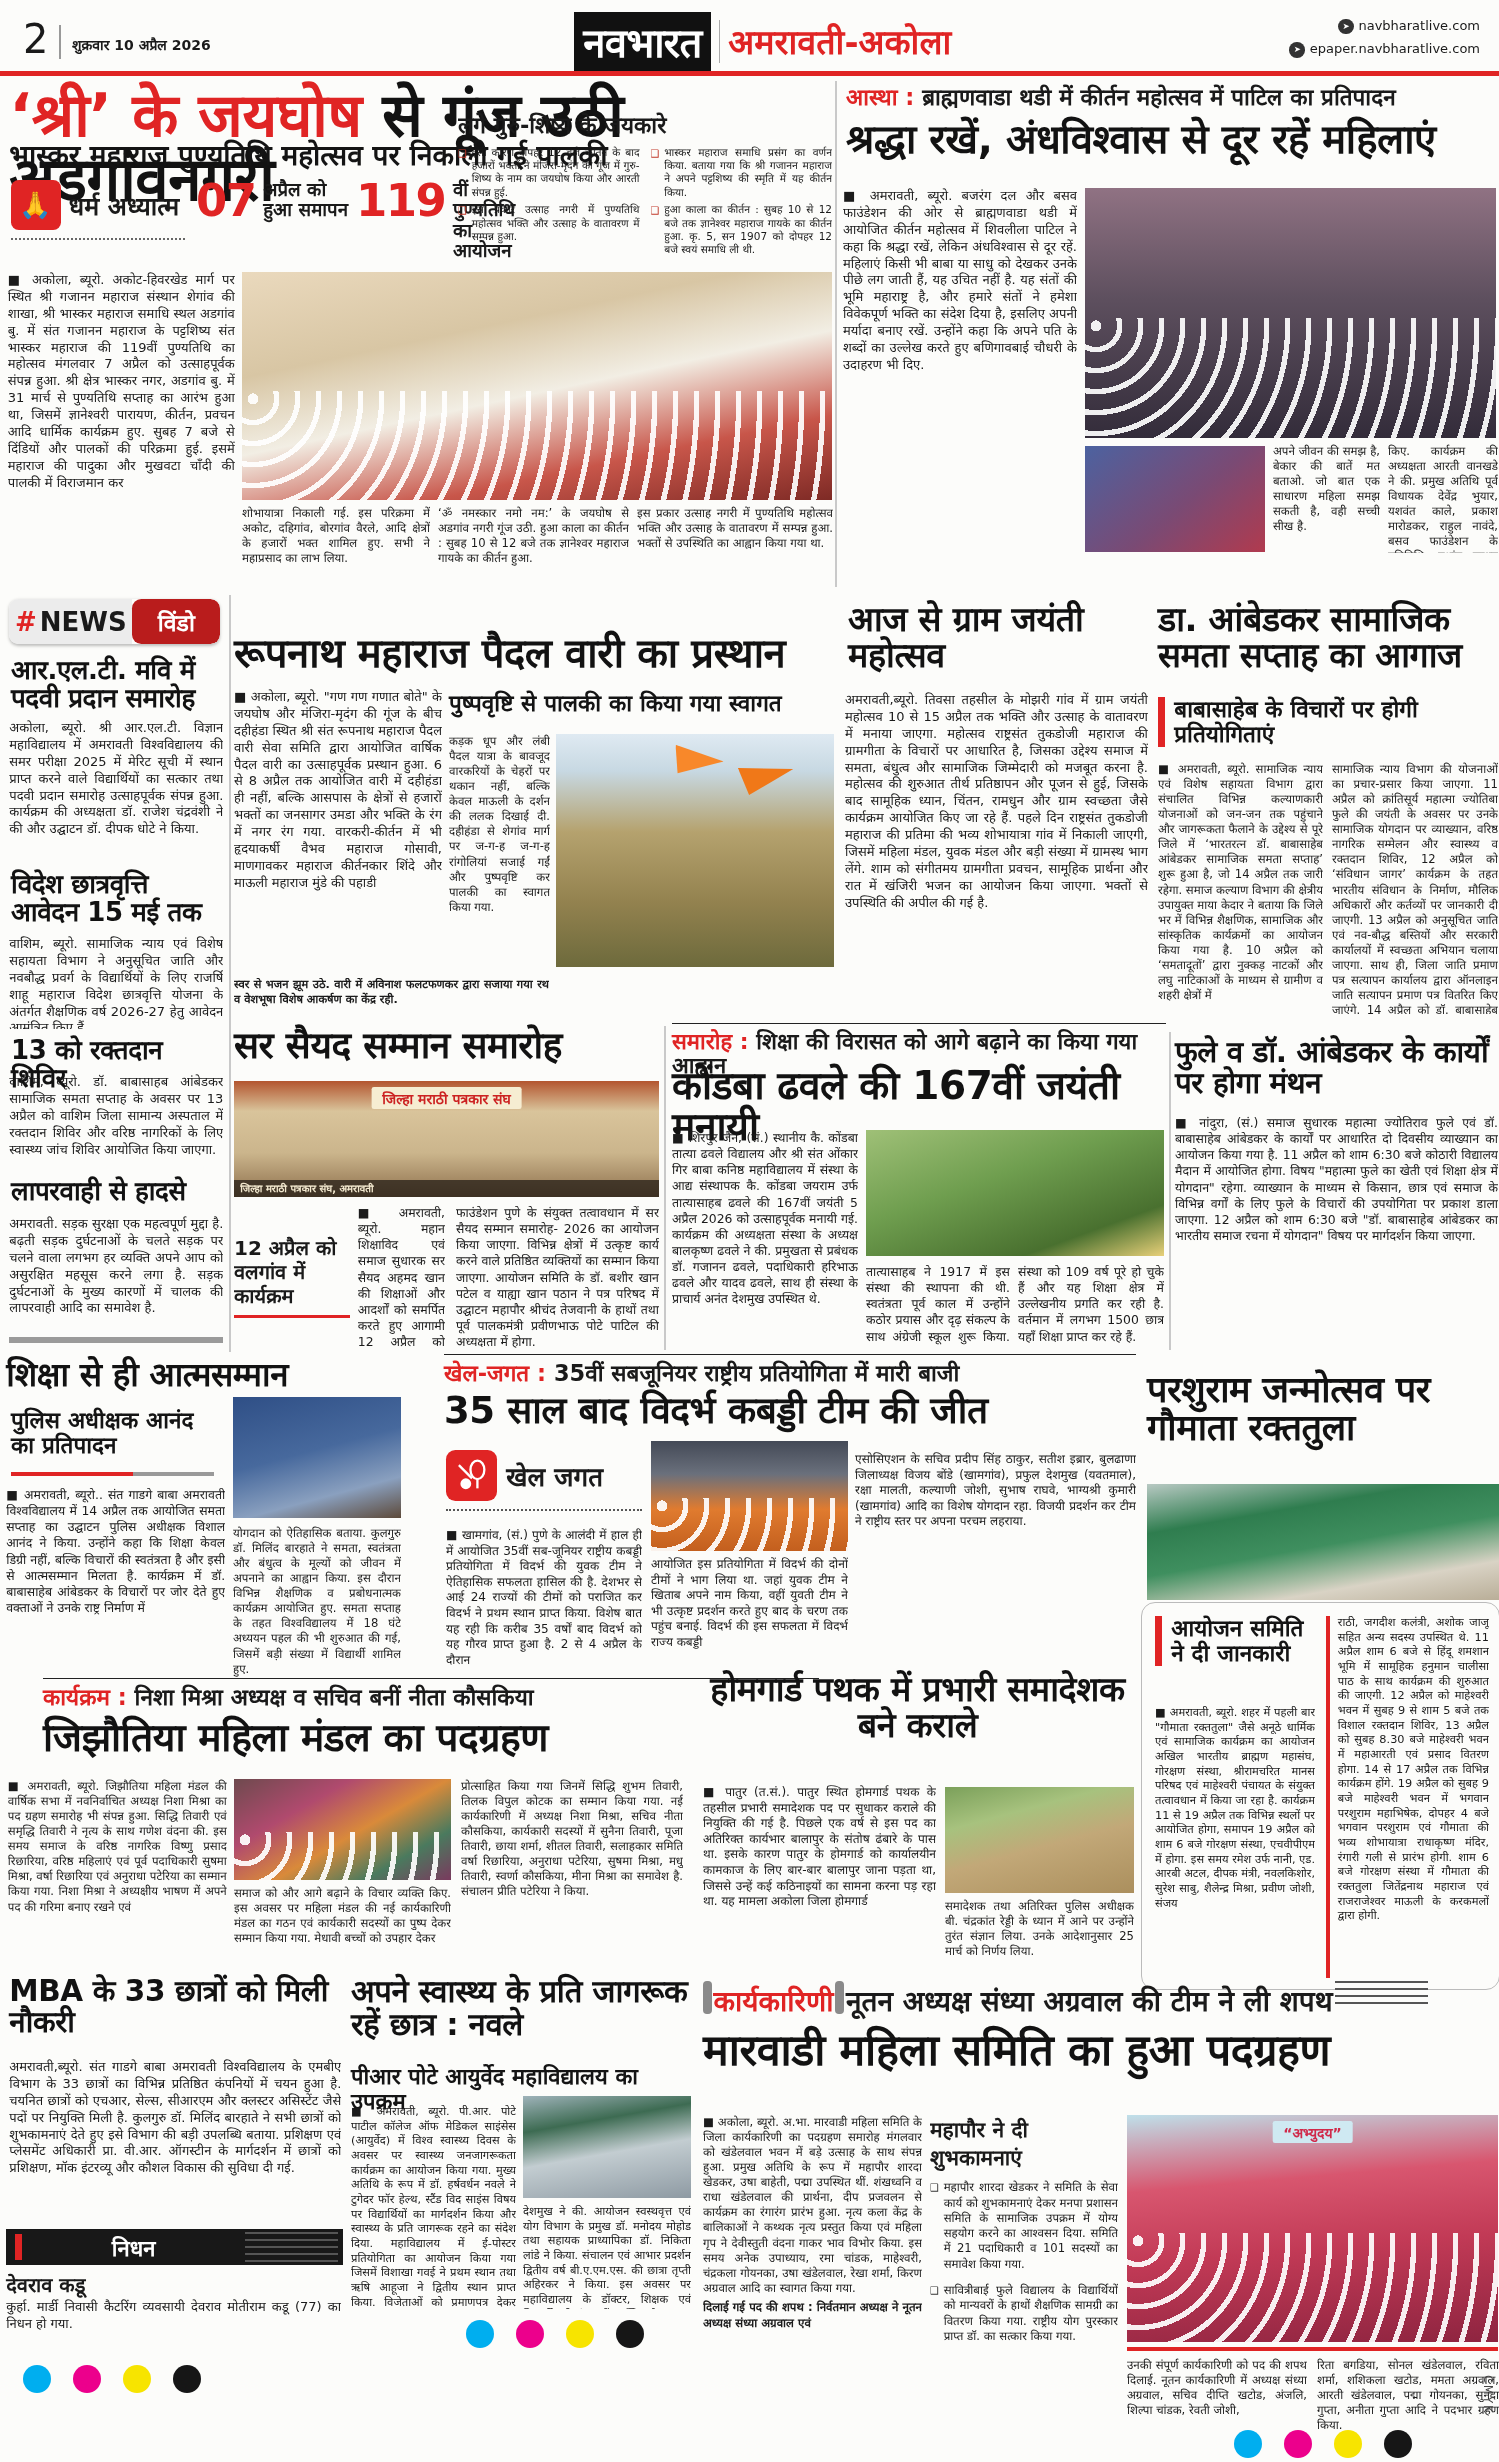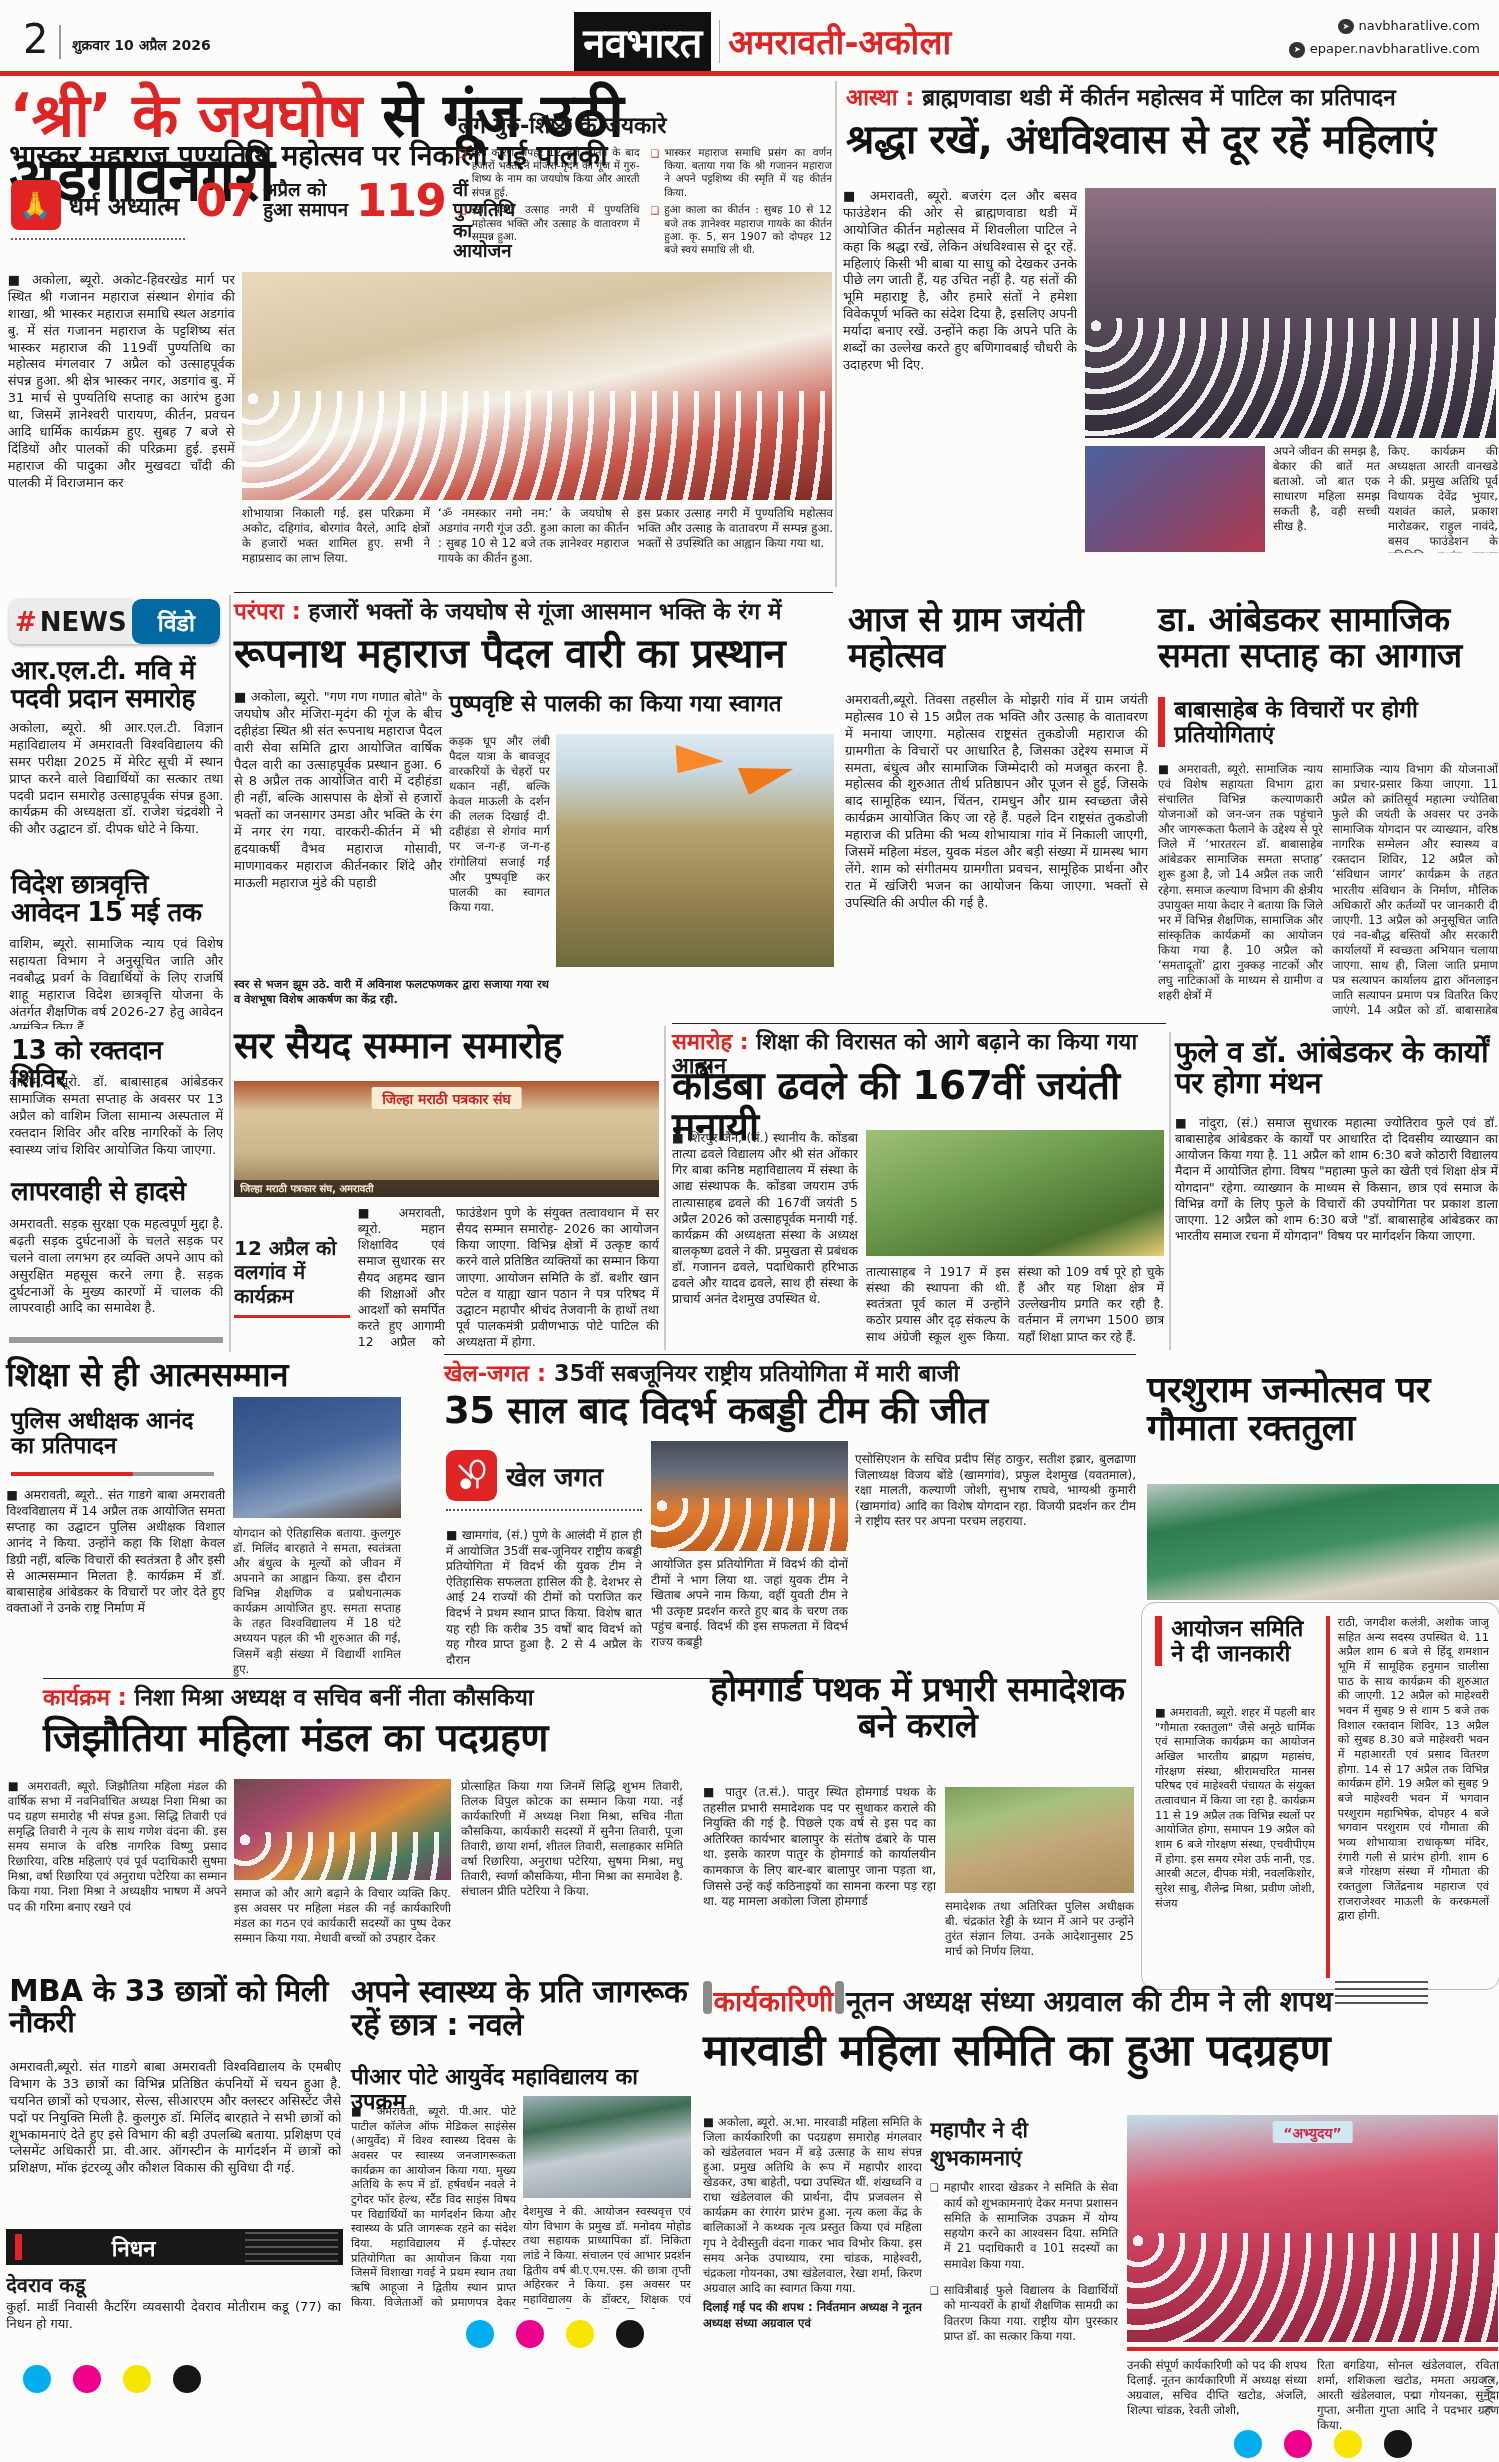--- a/index.html
+++ b/index.html
@@ -121,33 +121,32 @@
   <div class="photo ph-c" style="left:1085px;top:446px;width:180px;height:106px"></div>
   <div class="abs body" style="left:1273px;top:444px;width:107px;height:109px;font-size:11.6px">अपने जीवन की समझ है, बेकार की बातें मत बताओ. जो बात एक साधारण महिला समझ सकती है, वही सच्ची सीख है.</div>
   <div class="abs body" style="left:1388px;top:444px;width:110px;height:109px;font-size:11.6px">किए. कार्यक्रम की अध्यक्षता आरती वानखडे ने की. प्रमुख अतिथि पूर्व विधायक देवेंद्र भुयार, यशवंत काले, प्रकाश मारोडकर, राहुल नावंदे, बसव फाउंडेशन के प्रतिनिधि, प्रशांत जाधव उपस्थित थे.</div>
 
   <div class="vrule" style="left:229px;top:595px;height:757px"></div>
   <div class="abs" style="left:9.3px;top:599px;width:211px;height:45px;display:flex;border-radius:9.3px;overflow:hidden;box-shadow:0 1.6px 3.1px rgba(0,0,0,.25)">
     <div style="flex:1.4;background:#ececec;display:flex;align-items:center;justify-content:center;gap:3.1px;font-size:26px;font-weight:bold">
         <span class="red">#</span>
         <span>NEWS</span>
       </div>
-    <div style="flex:1;background:#0369a1;color:#fff;display:flex;align-items:center;justify-content:center;font-size:23px;font-weight:bold;border-radius:9.3px">विंडो</div>
+    <div style="flex:1;background:#b91c1c;color:#fff;display:flex;align-items:center;justify-content:center;font-size:23px;font-weight:bold;border-radius:9.3px">विंडो</div>
   </div>
   <div class="abs hl" style="left:11px;top:657px;width:210px;font-size:26px">आर.एल.टी. मवि में पदवी प्रदान समारोह</div>
   <div class="abs body" style="left:9.3px;top:720px;width:214px;height:144px;font-size:13px">अकोला, ब्यूरो. श्री आर.एल.टी. विज्ञान महाविद्यालय में अमरावती विश्वविद्यालय की समर परीक्षा 2025 में मेरिट सूची में स्थान प्राप्त करने वाले विद्यार्थियों का सत्कार तथा पदवी प्रदान समारोह उत्साहपूर्वक संपन्न हुआ. कार्यक्रम की अध्यक्षता डॉ. राजेश चंद्रवंशी ने की और उद्घाटन डॉ. दीपक धोटे ने किया.</div>
   <div class="abs hl" style="left:11px;top:871px;width:210px;font-size:26px">विदेश छात्रवृत्ति आवेदन 15 मई तक</div>
   <div class="abs body" style="left:9.3px;top:936px;width:214px;height:93px;font-size:13px">वाशिम, ब्यूरो. सामाजिक न्याय एवं विशेष सहायता विभाग ने अनुसूचित जाति और नवबौद्ध प्रवर्ग के विद्यार्थियों के लिए राजर्षि शाहू महाराज विदेश छात्रवृत्ति योजना के अंतर्गत शैक्षणिक वर्ष 2026-27 हेतु आवेदन आमंत्रित किए हैं.</div>
   <div class="abs hl" style="left:11px;top:1037px;width:210px;font-size:26px">13 को रक्तदान शिविर</div>
   <div class="abs body" style="left:9.3px;top:1074px;width:214px;height:98px;font-size:13px">वाशिम, ब्यूरो. डॉ. बाबासाहब आंबेडकर सामाजिक समता सप्ताह के अवसर पर 13 अप्रैल को वाशिम जिला सामान्य अस्पताल में रक्तदान शिविर और वरिष्ठ नागरिकों के लिए स्वास्थ्य जांच शिविर आयोजित किया जाएगा.</div>
   <div class="abs hl" style="left:11px;top:1178px;width:210px;font-size:26px">लापरवाही से हादसे</div>
   <div class="abs body" style="left:9.3px;top:1216px;width:214px;height:115px;font-size:13px">अमरावती. सड़क सुरक्षा एक महत्वपूर्ण मुद्दा है. बढ़ती सड़क दुर्घटनाओं के चलते सड़क पर चलने वाला लगभग हर व्यक्ति अपने आप को असुरक्षित महसूस करने लगा है. सड़क दुर्घटनाओं के मुख्य कारणों में चालक की लापरवाही आदि का समावेश है.</div>
   <div class="abs" style="left:9.3px;top:1337px;width:214px;height:6.2px;background:#9a9a9a"></div>
 
-  <div class="abs kick toprule" style="left:234px;top:592px;width:599px;font-size:22.5px"><span class="kl">परंपरा :</span> <span>हजारों भक्तों के जयघोष से गूंजा आसमान भक्ति के रंग में</span></div>
   <div class="abs hl" style="left:234px;top:632px;width:599px;font-size:40px">रूपनाथ महाराज पैदल वारी का प्रस्थान</div>
   <div class="abs body" style="left:234px;top:689px;width:208px;height:286px;font-size:13px">■ अकोला, ब्यूरो. "गण गण गणात बोते" के जयघोष और मंजिरा-मृदंग की गूंज के बीच दहीहंडा स्थित श्री संत रूपनाथ महाराज पैदल वारी सेवा समिति द्वारा आयोजित वार्षिक पैदल वारी का उत्साहपूर्वक प्रस्थान हुआ. 6 से 8 अप्रैल तक आयोजित वारी में दहीहंडा ही नहीं, बल्कि आसपास के क्षेत्रों से हजारों भक्तों का जनसागर उमडा और भक्ति के रंग में नगर रंग गया. वारकरी-कीर्तन में भी हृदयाकर्षी वैभव महाराज गोसावी, माणगावकर महाराज कीर्तनकार शिंदे और माऊली महाराज मुंडे की पहाडी</div>
   <div class="abs subhead" style="left:449px;top:691px;width:385px;font-size:22.5px">पुष्पवृष्टि से पालकी का किया गया स्वागत</div>
   <div class="abs body" style="left:449px;top:734px;width:101px;height:241px;font-size:11.6px">कड़क धूप और लंबी पैदल यात्रा के बावजूद वारकरियों के चेहरों पर थकान नहीं, बल्कि केवल माऊली के दर्शन की ललक दिखाई दी. दहीहंडा से शेगांव मार्ग पर ज-ग-ह ज-ग-ह रांगोलियां सजाई गईं और पुष्पवृष्टि कर पालकी का स्वागत किया गया.</div>
   <div class="photo ph-d flags" style="left:556px;top:734px;width:278px;height:233px"></div>
   <div class="abs body" style="left:234px;top:978px;width:315px;height:34px;font-size:11.3px;font-weight:bold">स्वर से भजन झूम उठे. वारी में अविनाश फलटफणकर द्वारा सजाया गया रथ व वेशभूषा विशेष आकर्षण का केंद्र रही.</div>
 
   <div class="abs hl" style="left:848px;top:601px;width:300px;font-size:34px">आज से ग्राम जयंती महोत्सव</div>
   <div class="abs body" style="left:845px;top:692px;width:303px;height:320px;font-size:13px">अमरावती,ब्यूरो. तिवसा तहसील के मोझरी गांव में ग्राम जयंती महोत्सव 10 से 15 अप्रैल तक भक्ति और उत्साह के वातावरण में मनाया जाएगा. महोत्सव राष्ट्रसंत तुकडोजी महाराज की ग्रामगीता के विचारों पर आधारित है, जिसका उद्देश्य समाज में समता, बंधुत्व और सामाजिक जिम्मेदारी को मजबूत करना है. महोत्सव की शुरुआत तीर्थ प्रतिष्ठापन और पूजन से हुई, जिसके बाद सामूहिक ध्यान, चिंतन, रामधुन और ग्राम स्वच्छता जैसे कार्यक्रम आयोजित किए जा रहे हैं. पहले दिन राष्ट्रसंत तुकडोजी महाराज की प्रतिमा की भव्य शोभायात्रा गांव में निकाली जाएगी, जिसमें महिला मंडल, युवक मंडल और बड़ी संख्या में ग्रामस्थ भाग लेंगे. शाम को संगीतमय ग्रामगीता प्रवचन, सामूहिक प्रार्थना और रात में खंजिरी भजन का आयोजन किया जाएगा. भक्तों से उपस्थिति की अपील की गई है.</div>
 

